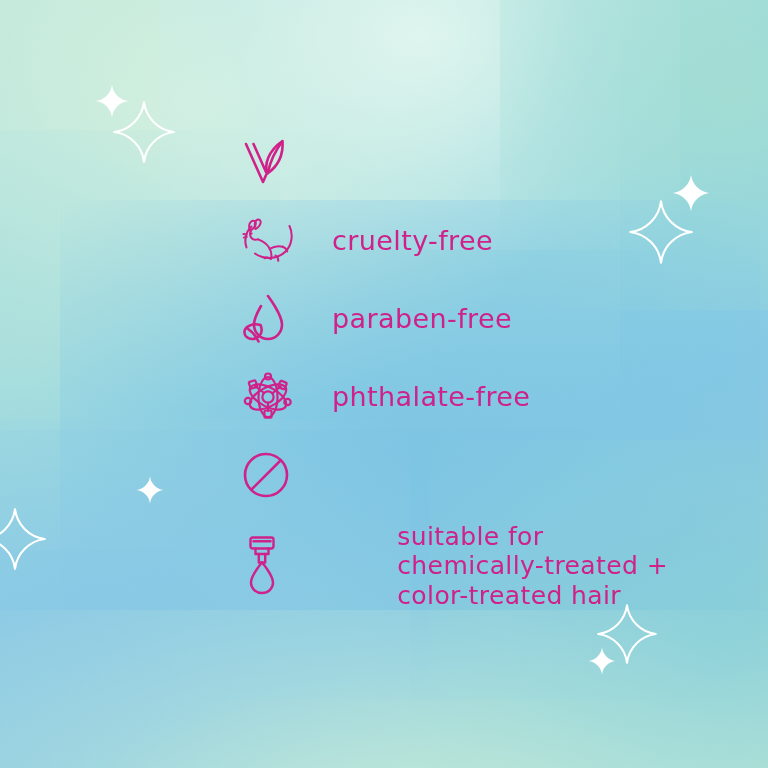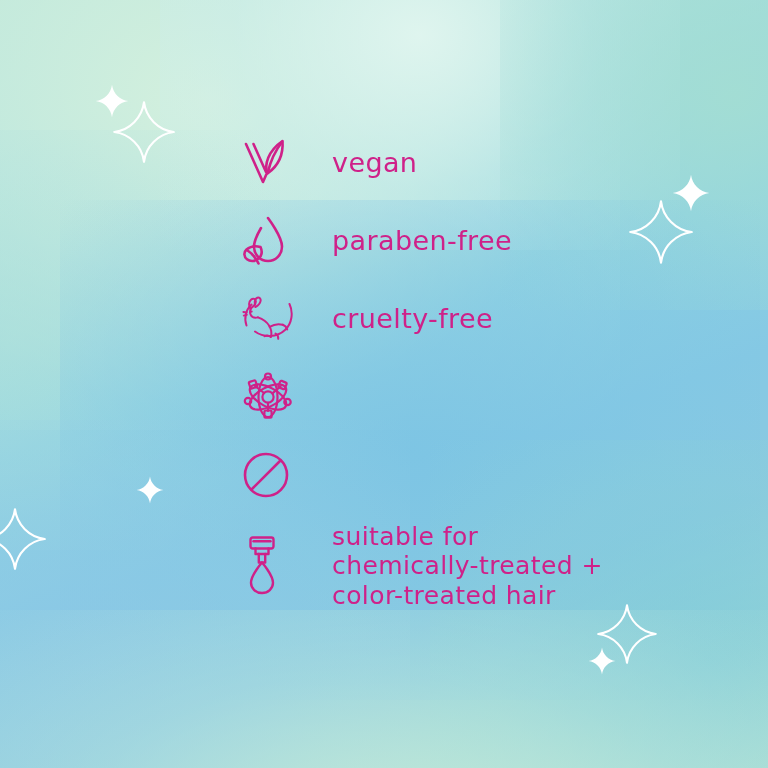--- a/index.html
+++ b/index.html
@@ -124,20 +124,21 @@
     width: 430px;
   }
   .claim-row {
     display: flex;
     align-items: center;
     height: 78px;
   }
   .claim-row.tall {
     height: 104px;
     align-items: center;
+    justify-content: space-between;
   }
   .claim-icon {
     width: 70px;
     min-width: 70px;
     display: flex;
     align-items: center;
     justify-content: flex-start;
     padding-left: 4px;
   }
   .claim-icon svg { display: block; }
@@ -217,53 +218,52 @@
   <div id="claims">
       <div class="claim-row">
         <div class="claim-icon">
           <svg width="46" height="50" viewBox="0 0 46 50" fill="none" stroke="#cf2189" stroke-width="2.6" stroke-linecap="round" stroke-linejoin="round">
                 <path d="M4 6 L21 44 L24.5 36"></path>
                 <path d="M11.5 6 L24 34"></path>
                 <path d="M40.5 3 C41.5 17 36 28 25.5 35.5 C22 27 26 13 40.5 3 Z"></path>
                 <path d="M40 4 C33 13 28.5 23 25.8 34.5"></path>
               </svg>
         </div>
-        <div class="claim-label">vegan</div>
-      </div>
-      <div class="claim-row">
-        <div class="claim-icon">
-          <svg width="44" height="52" viewBox="0 0 44 52" fill="none" stroke="#cf2189" stroke-width="2.6" stroke-linecap="round" stroke-linejoin="round">
-                <path d="M26 3 C26 3 40 21.5 40 31.5 C40 39.6 33.7 46 26 46 C18.3 46 12 39.6 12 31.5
-                         C12 26.5 15.5 19 19 13"></path>
-                <path d="M18.5 32 C13.5 30.5 8 31.5 4.5 34.5 C1.5 37.2 1.8 41.8 5 44.3
-                         C8.4 47 13.8 46.4 17 43.2 C19.8 40.4 20.3 36 18.5 32 Z"></path>
-                <path d="M5.5 35.5 C10 38.5 14 43 16.5 48.5"></path>
-              </svg>
-        </div>
-        <div class="claim-label">paraben-free</div>
       </div>
       <div class="claim-row">
         <div class="claim-icon">
           <svg width="52" height="48" viewBox="0 0 52 48" fill="none" stroke="#cf2189" stroke-width="2" stroke-linecap="round" stroke-linejoin="round">
                 <path d="M47.5 9 C51.5 17.5 50 28.5 43 35 C35 42.5 22 43 13 36.5"></path>
                 <path d="M4.5 30.5 C2 24 3.5 15 9.5 9.5"></path>
                 <path d="M8.5 14 C6.5 10 6.8 6.5 9.2 4.5 C11.3 2.8 13.5 4 13.8 6.2 C14 8.4 12.6 10.6 10.2 12.2"></path>
                 <path d="M13 9.5 C12.3 6 13.2 3.6 15.3 2.8 C17.4 2 19 3.6 18.6 5.9 C18.2 8.3 16.2 10.6 13.4 12"></path>
                 <path d="M9.5 12.8 C8 15 7.6 17.4 8.6 19.6 C9.8 22.2 12.8 23.2 16 22.4"></path>
                 <circle cx="9.6" cy="16.6" r="1.1" fill="#cf2189" stroke="none"></circle>
                 <path d="M4.6 17.6 L1.4 17.0"></path>
                 <path d="M4.8 19.8 L1.8 20.6"></path>
                 <path d="M16 22.4 C20 23.8 24.5 26.5 27 30.5 C29.5 34.5 30 38.5 28.8 42"></path>
                 <path d="M27.6 31.8 C31.5 29.5 36.5 28.5 40.8 29.8"></path>
                 <path d="M40.8 29.8 C43 30.6 44.6 32.4 45.2 34.6"></path>
                 <path d="M28.8 42 C27 40.6 24.6 40.2 22.6 41.2"></path>
                 <path d="M33.5 38.5 C35.5 39.8 36.5 41.8 36.2 43.8"></path>
               </svg>
         </div>
         <div class="claim-label">cruelty-free</div>
+      </div>
+      <div class="claim-row">
+        <div class="claim-icon">
+          <svg width="44" height="52" viewBox="0 0 44 52" fill="none" stroke="#cf2189" stroke-width="2.6" stroke-linecap="round" stroke-linejoin="round">
+                <path d="M26 3 C26 3 40 21.5 40 31.5 C40 39.6 33.7 46 26 46 C18.3 46 12 39.6 12 31.5
+                         C12 26.5 15.5 19 19 13"></path>
+                <path d="M18.5 32 C13.5 30.5 8 31.5 4.5 34.5 C1.5 37.2 1.8 41.8 5 44.3
+                         C8.4 47 13.8 46.4 17 43.2 C19.8 40.4 20.3 36 18.5 32 Z"></path>
+                <path d="M5.5 35.5 C10 38.5 14 43 16.5 48.5"></path>
+              </svg>
+        </div>
+        <div class="claim-label">paraben-free</div>
       </div>
       <div class="claim-row">
         <div class="claim-icon">
           <svg width="52" height="50" viewBox="0 0 52 50" fill="none" stroke="#cf2189" stroke-width="2.2" stroke-linecap="round" stroke-linejoin="round">
                 <g transform="translate(26 25)">
                   <ellipse rx="20" ry="9.5" transform="rotate(28)"></ellipse>
                   <ellipse rx="20" ry="9.5" transform="rotate(-28)"></ellipse>
                   <ellipse rx="20" ry="9.5" transform="rotate(90)"></ellipse>
                   <circle r="5.6"></circle>
                   <path d="M-4 -4 L-13 -11"></path>
@@ -271,20 +271,21 @@
                   <path d="M0 5.8 L0 14"></path>
                   <rect x="-18.5" y="-16" width="7" height="7" rx="1.2" transform="rotate(-18 -15 -12.5)"></rect>
                   <rect x="11" y="-15.5" width="7" height="7" rx="1.2" transform="rotate(22 14.5 -12)"></rect>
                   <rect x="-3.6" y="13.5" width="7.2" height="7.2" rx="1.4"></rect>
                   <circle cx="-20" cy="4" r="3.2"></circle>
                   <circle cx="19.5" cy="5" r="3.2"></circle>
                   <circle cx="0" cy="-20.5" r="3"></circle>
                 </g>
               </svg>
         </div>
+        <div class="claim-label">phthalate-free</div>
       </div>
       <div class="claim-row">
         <div class="claim-icon">
           <svg width="48" height="48" viewBox="0 0 48 48" fill="none" stroke="#cf2189" stroke-width="2.6" stroke-linecap="round">
                 <circle cx="24" cy="24" r="21"></circle>
                 <path d="M9.5 38.5 L38.5 9.5"></path>
               </svg>
         </div>
       </div>
       <div class="claim-row tall">

